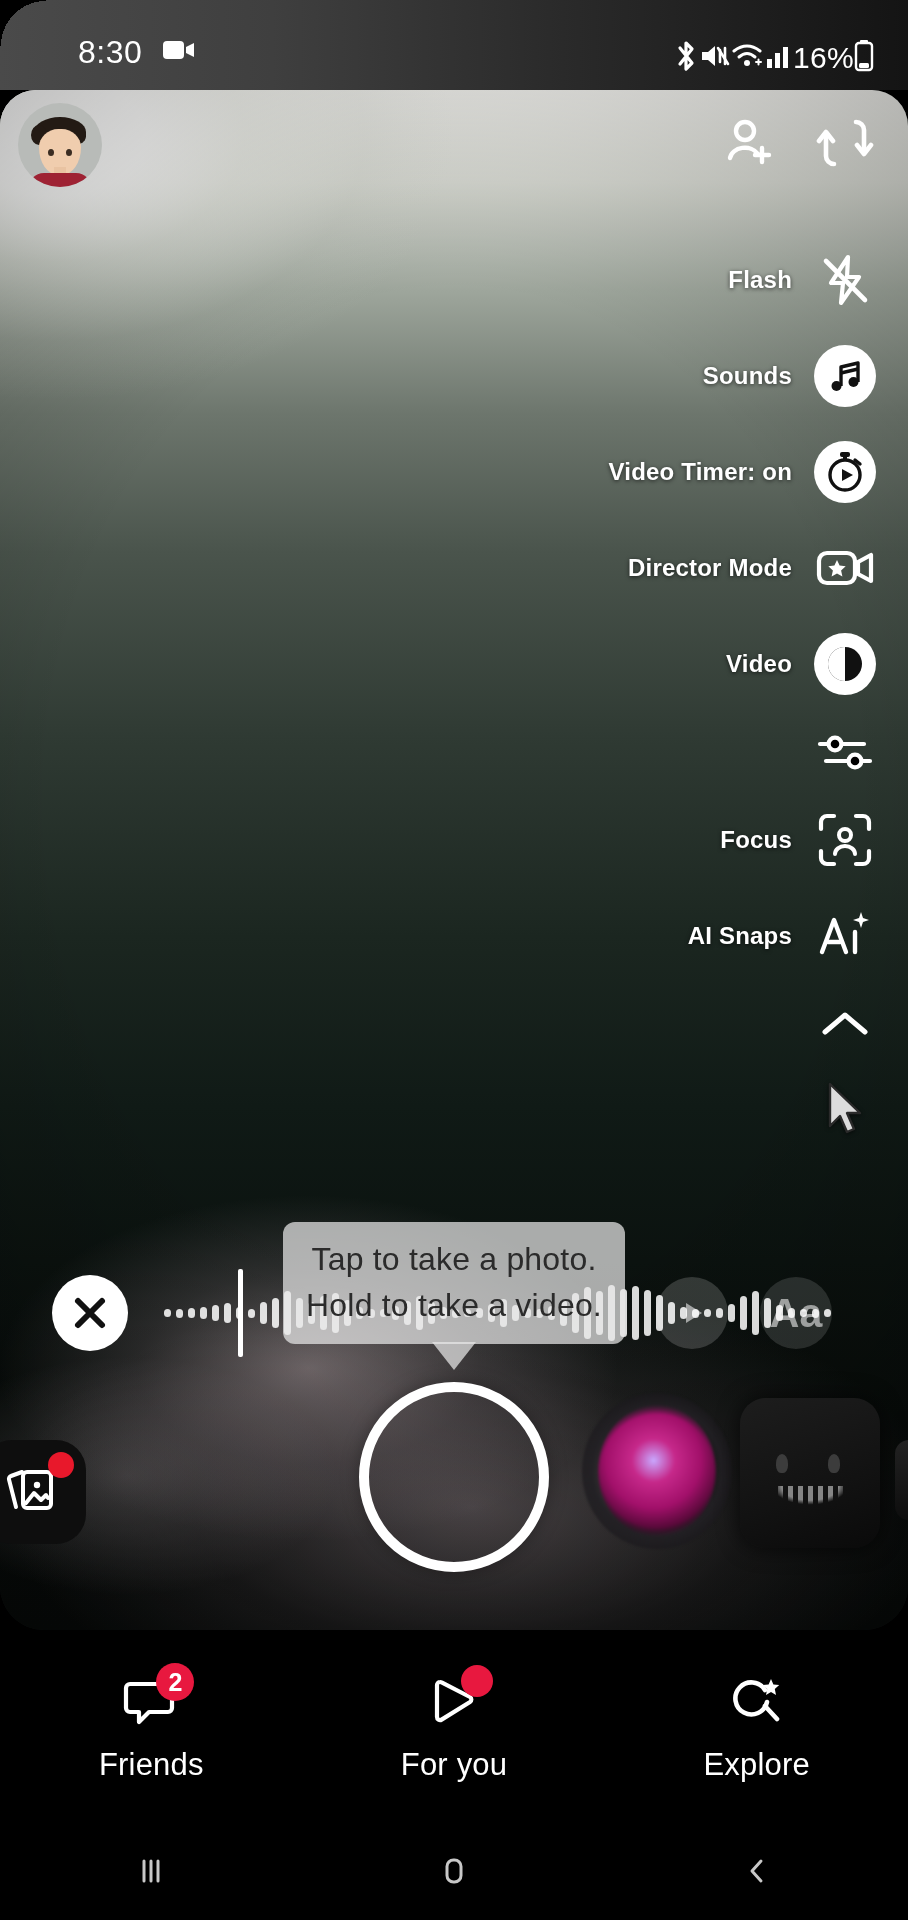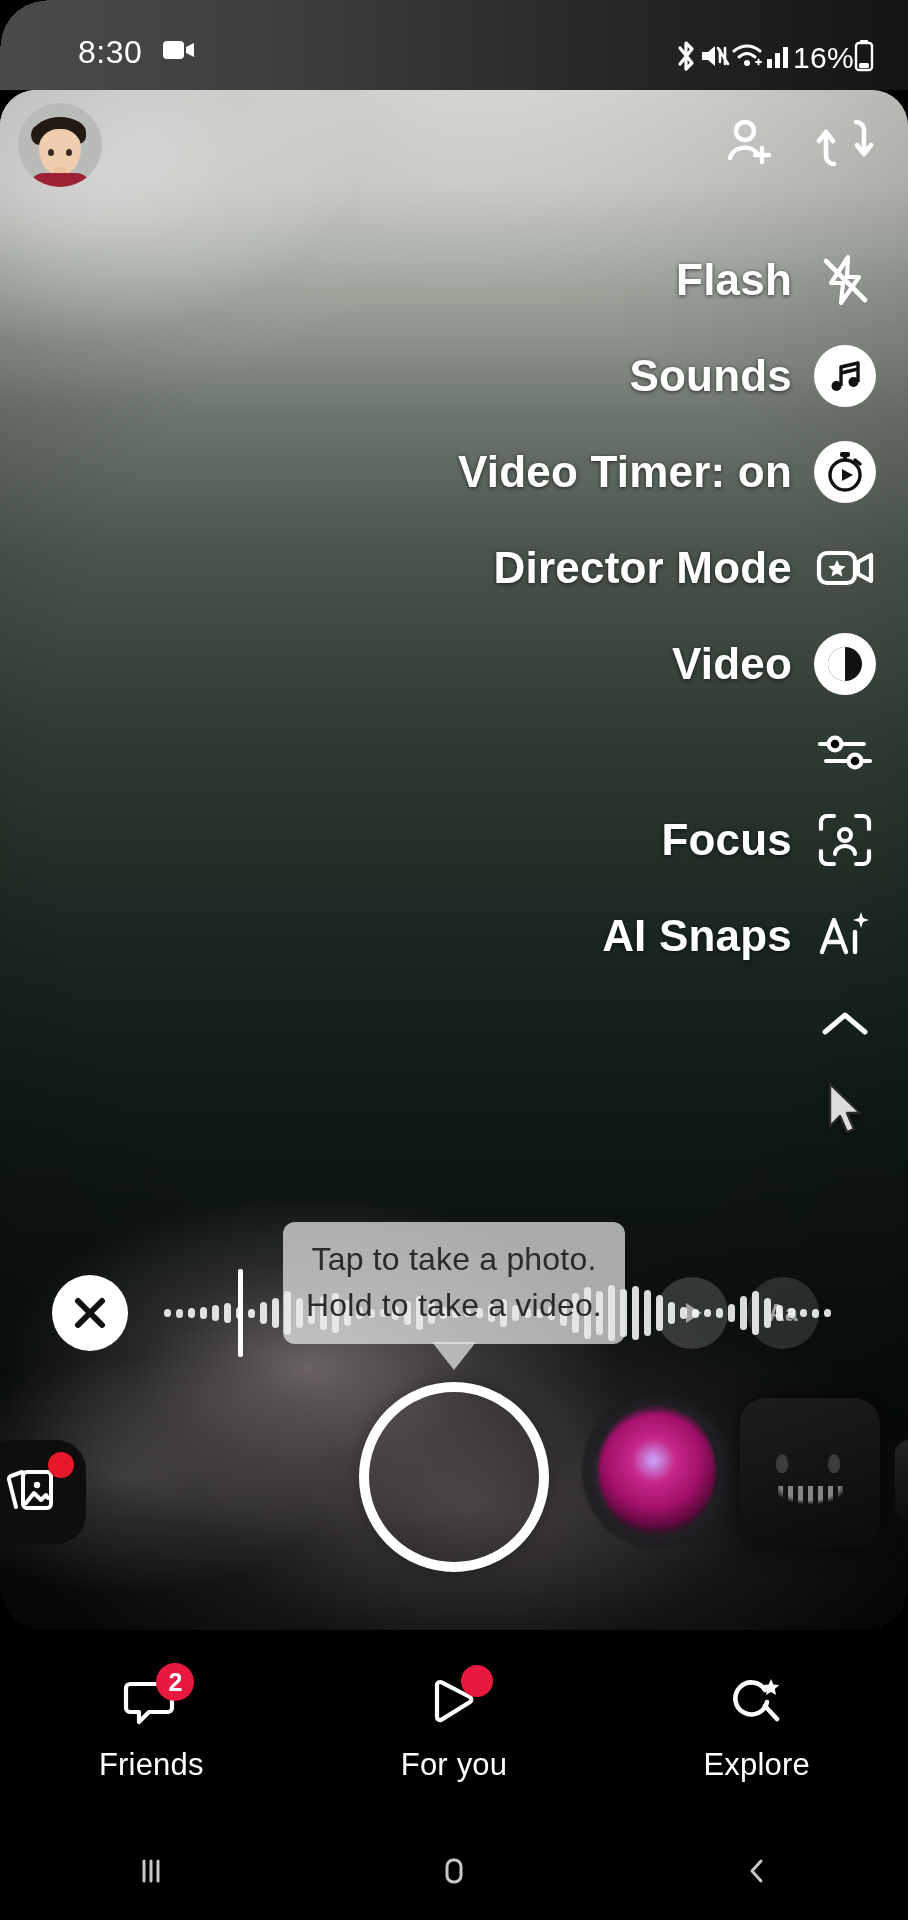--- a/index.html
+++ b/index.html
@@ -165,21 +165,21 @@
     display:flex; flex-direction:column; align-items:flex-end;
   }
   .menu-row {
     display:flex; align-items:center; justify-content:flex-end;
     gap:22px;
     height:96px;
     padding-right:32px;
     width:100%;
   }
   .menu-label {
-    color:#fff; font-size:44px; font-weight:700;
+    color:#fff; font-size:24px; font-weight:700;
     letter-spacing:.2px;
     text-shadow:0 1px 4px rgba(0,0,0,.65);
     white-space:nowrap;
   }
   .menu-icon {
     width:62px; height:62px; flex:none;
     display:flex; align-items:center; justify-content:center;
   }
   .icon-filled {
     width:62px; height:62px; border-radius:50%;
@@ -214,24 +214,24 @@
   #playhead {
     position:absolute; left:74px; top:-4px; width:5px; height:88px;
     background:#fff; border-radius:2px;
   }
   #play-btn {
     margin-left:22px; width:72px; height:72px; border-radius:50%;
     background:rgba(255,255,255,.17);
     display:flex; align-items:center; justify-content:center; flex:none;
   }
   #text-btn {
-    margin-left:19px; width:72px; height:72px; border-radius:50%;
+    margin-left:32px; width:72px; height:72px; border-radius:50%;
     background:rgba(255,255,255,.13);
     display:flex; align-items:center; justify-content:center; flex:none;
-    color:rgba(255,255,255,.55); font-size:23px; font-weight:700;
+    color:rgba(255,255,255,.55); font-size:41px; font-weight:700;
   }
 
   
   #tooltip {
     position:absolute; left:283px; top:1222px; width:342px;
     background:rgba(232,232,232,.72);
     border-radius:12px;
     padding:14px 0 16px;
     z-index:45;
     text-align:center;

